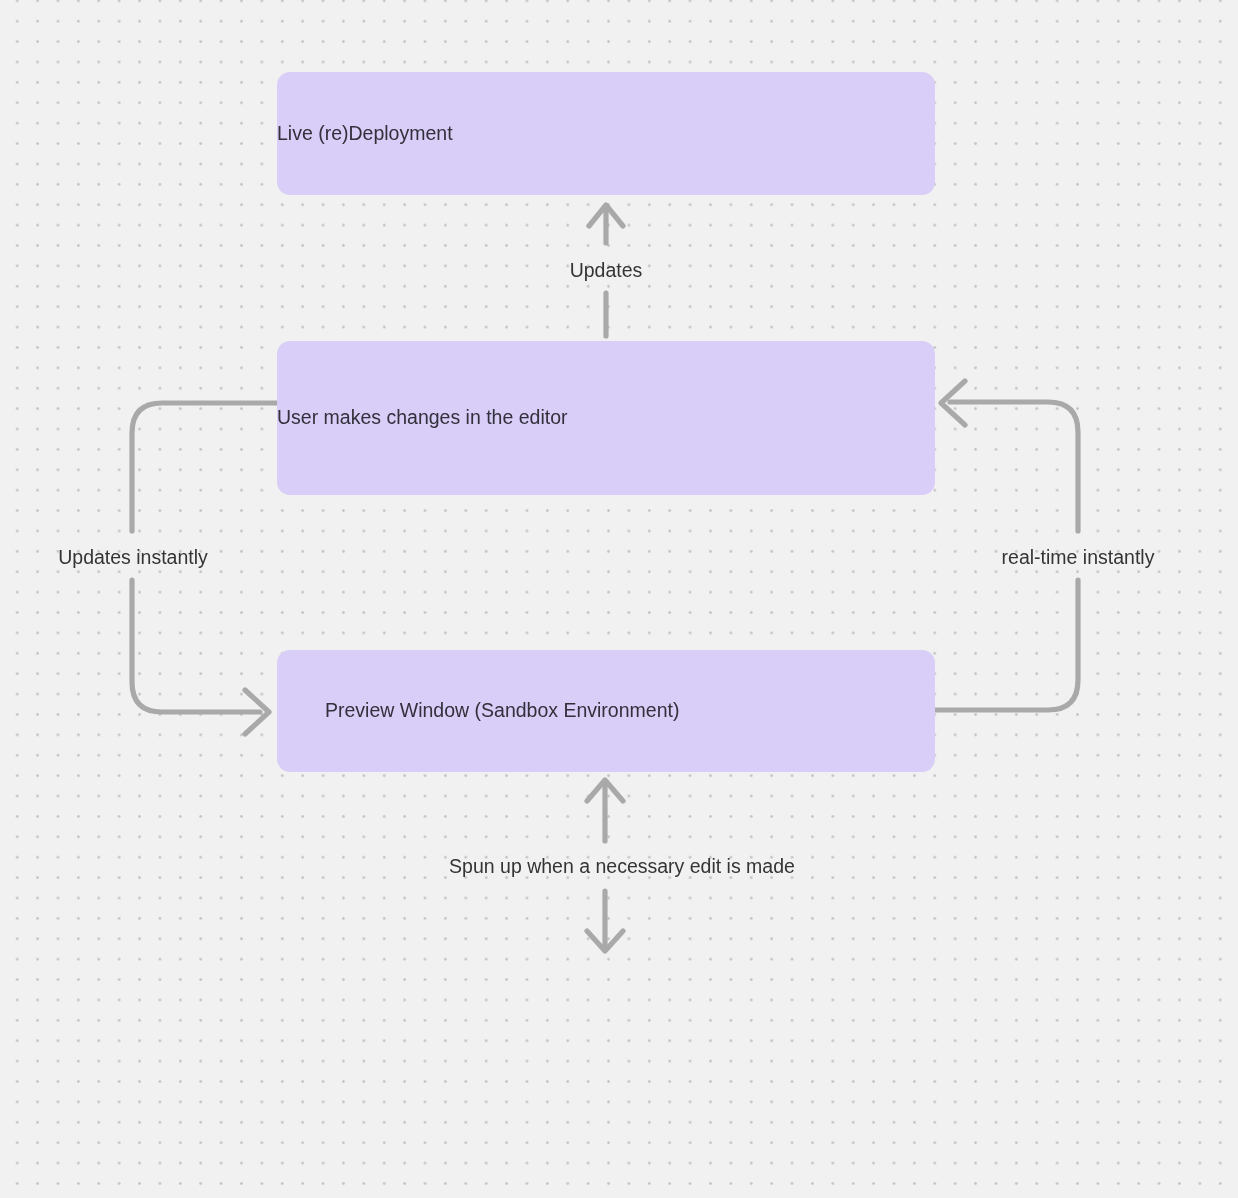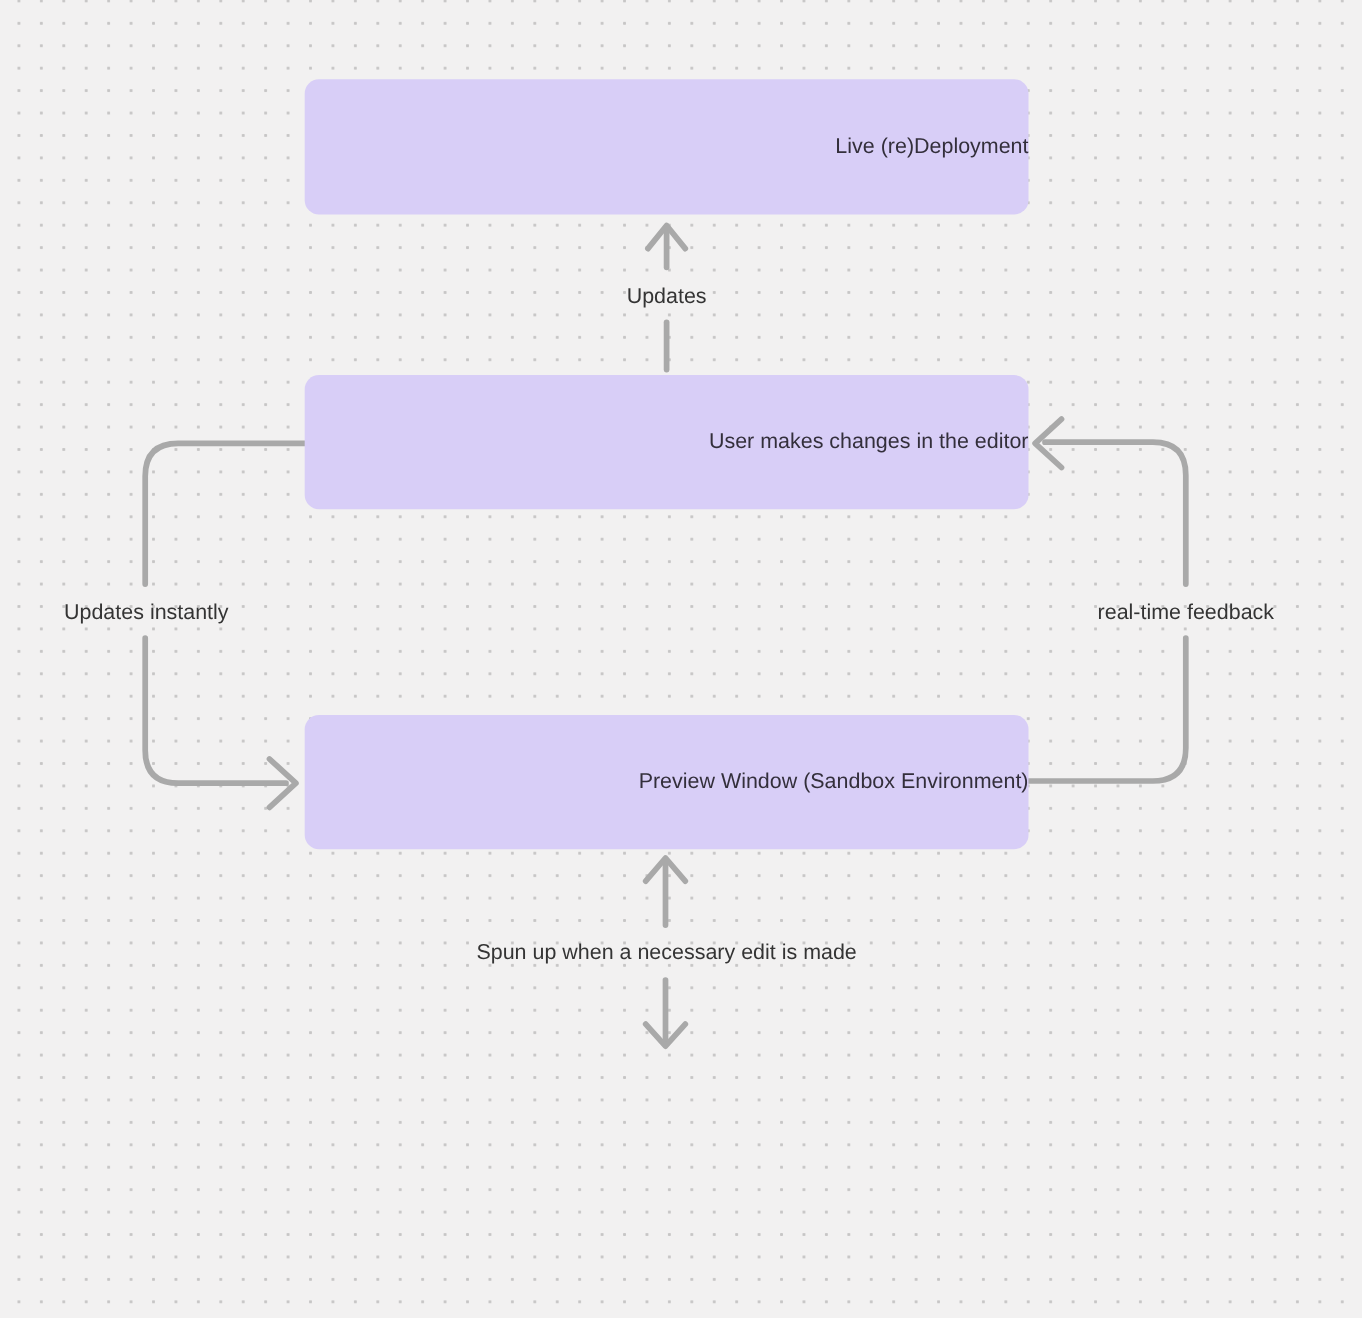--- a/index.html
+++ b/index.html
@@ -37,41 +37,41 @@
     stroke-linejoin: round;
   }
   .node {
     position: absolute;
     left: 277px;
     width: 658px;
     background: var(--node_fill);
     border-radius: 13px;
     display: flex;
     align-items: center;
-    justify-content: flex-end;
+    justify-content: flex-start;
     text-align: center;
     color: var(--node_text);
     font-size: 19.5px;
     line-height: 1.2;
   }
   .node-1 { top: 72px;  height: 123px; }
-  .node-2 { top: 341px; height: 122px; }
+  .node-2 { top: 341px; height: 154px; }
   .node-3 { top: 650px; height: 122px; padding-left: 48px; }
   .node-4 { top: 957px; height: 123px; }
   .edge-label {
     position: absolute;
     transform: translate(-50%, -50%);
     white-space: nowrap;
     color: var(--label_text);
     font-size: 19.5px;
   }
   .el-publish   { left: 606px;  top: 270px; }
   .el-updates   { left: 133px;  top: 557px; }
   .el-feedback  { left: 1078px; top: 557px; }
-  .el-spun      { left: 606px;  top: 866px; }
+  .el-spun      { left: 622px;  top: 866px; }
 </style>
 </head>
 <body>
 
 <div class="canvas">
 
   <svg class="arrows" viewBox="0 0 1238 1198" xmlns="http://www.w3.org/2000/svg">
 
     <g>
       <path d="M 606 206 V 243"></path>
@@ -107,16 +107,16 @@
     <span>User makes changes in the editor</span>
   </div>
 
   <div class="node node-3">
     <span>Preview Window (Sandbox Environment)</span>
   </div>
 
 
   <div class="edge-label el-publish">Updates</div>
   <div class="edge-label el-updates">Updates instantly</div>
-  <div class="edge-label el-feedback">real-time feedback</div>
+  <div class="edge-label el-feedback">real-time instantly</div>
   <div class="edge-label el-spun">Spun up when a necessary edit is made</div>
 
 </div>
 
 </body></html>

